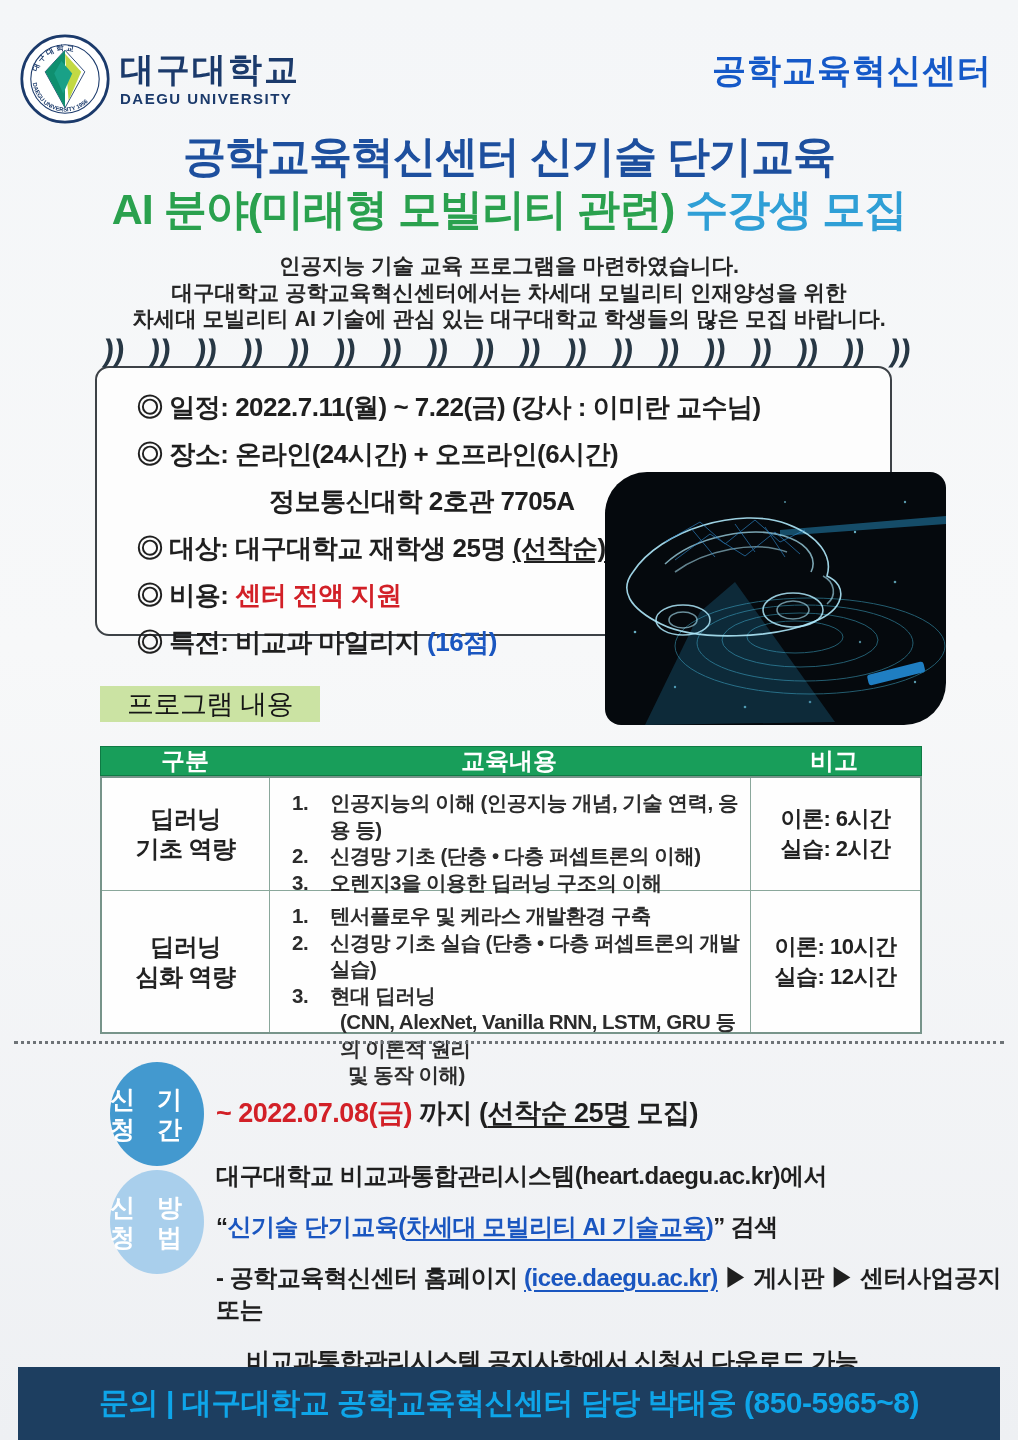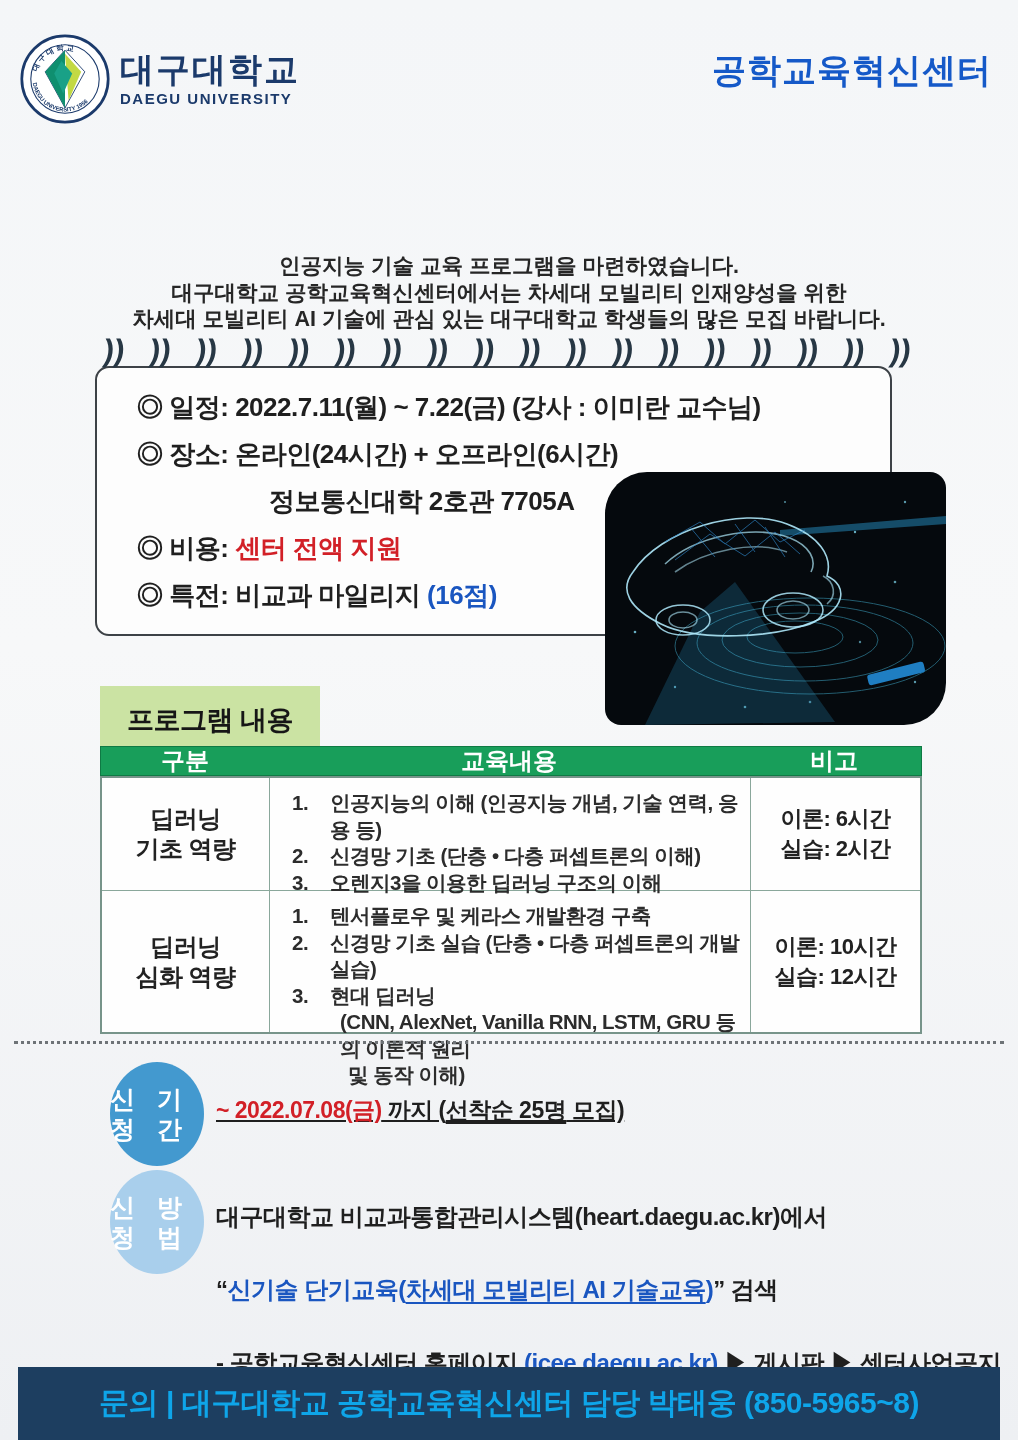--- a/index.html
+++ b/index.html
@@ -41,21 +41,21 @@
   .u{text-decoration:underline;text-underline-offset:4px;}
   .red{color:var(--accent_red);}
   .blue{color:var(--link_blue);}
 
   
   .car-img{position:absolute;left:605px;top:472px;width:341px;height:253px;background:#05090d;
            border-radius:42px 16px 42px 16px;z-index:4;overflow:hidden;}
 
   
   .prog-label{position:absolute;left:100px;top:686px;background:var(--label_bg);color:#161616;
-              font-size:27px;font-weight:700;padding:16px 27px;letter-spacing:-0.5px;text-align:right;}
+              font-size:27px;font-weight:400;padding:0 27px;letter-spacing:-0.5px;text-align:right;}
   .ptable{position:absolute;left:100px;top:746px;width:822px;}
   .pt-head{display:flex;background:var(--table_green);border:1px solid #0f7a44;height:30px;align-items:center;}
   .pt-head div{color:#fff;font-size:24px;font-weight:800;text-align:center;}
   .pt-body{margin-top:0;border:2px solid #77948a;}
   .pt-row{display:flex;background:#fefefe;}
   .pt-row + .pt-row{border-top:1.5px solid #8aa79b;}
   .c-cat{width:168px;border-right:1.5px solid #8aa79b;display:flex;flex-direction:column;justify-content:center;
          align-items:center;font-size:24px;font-weight:800;color:#222;line-height:30px;letter-spacing:-0.5px;}
   .c-edu{width:480px;padding:12px 6px 12px 22px;}
   .c-note{width:170px;border-left:1.5px solid #8aa79b;display:flex;flex-direction:column;justify-content:center;
@@ -65,23 +65,23 @@
   .edu-cont{padding-left:48px;font-size:20.5px;font-weight:600;color:#2c2c2c;line-height:26.5px;letter-spacing:-0.5px;}
 
   
   .dotted{position:absolute;left:14px;top:1041px;width:990px;border-top:3.5px dotted #6e7377;}
 
   
   .badge{position:absolute;width:94px;height:104px;border-radius:50%;display:flex;flex-direction:row;
          justify-content:center;align-items:center;color:#fff;font-size:25px;font-weight:700;line-height:30px;}
   .badge-period{left:110px;top:1062px;background:var(--badge_blue);}
   .badge-method{left:110px;top:1170px;background:var(--badge_light);}
-  .period-text{position:absolute;left:216px;top:1095px;font-size:23px;font-weight:800;color:#1f1f1f;letter-spacing:-0.5px;text-decoration:underline;}
+  .period-text{position:absolute;left:216px;top:1095px;font-size:27px;font-weight:800;color:#1f1f1f;letter-spacing:-0.5px;}
   .method-block{position:absolute;left:216px;top:1160px;font-size:24px;font-weight:700;color:#1f1f1f;letter-spacing:-0.5px;}
-  .m-line{margin-bottom:19px;margin-top:41px;}
+  .m-line{margin-bottom:19px;}
   .m-indent{padding-left:30px;}
 
   
   .footer{position:absolute;left:18px;top:1367px;width:982px;height:73px;background:var(--footer_navy);
           display:flex;align-items:center;justify-content:center;}
   .footer span{color:#0ea5e9;font-size:30px;font-weight:700;letter-spacing:-0.5px;}
 </style>
 </head>
 <body>
 
@@ -102,37 +102,44 @@
       <text font-size="8.5" font-weight="bold" fill="#1b3a6b"><textPath href="#arcTop" startOffset="8%">대 구 대 학 교</textPath></text>
       <text font-size="6.5" font-weight="bold" fill="#1b3a6b"><textPath href="#arcBot" startOffset="4%">DAEGU UNIVERSITY 1956</textPath></text>
     </svg>
     <div class="univ-text">
       <div class="univ-kr">대구대학교</div>
       <div class="univ-en">DAEGU UNIVERSITY</div>
     </div>
   </div>
   <div class="center-name">공학교육혁신센터</div>
 
+  <div class="title">
+    <div class="l1">공학교육혁신센터 신기술 단기교육</div>
+    <div><span class="l2g">AI 분야(미래형 모빌리티 관련)</span><span class="l2b"> 수강생 모집</span></div>
+  </div>
 
   <div class="intro">
     <div>인공지능 기술 교육 프로그램을 마련하였습니다.</div>
     <div>대구대학교 공학교육혁신센터에서는 차세대 모빌리티 인재양성을 위한</div>
     <div>차세대 모빌리티 AI 기술에 관심 있는 대구대학교 학생들의 많은 모집 바랍니다.</div>
   </div>
 
   <div class="spiral">)) )) )) )) )) )) )) )) )) )) )) )) )) )) )) )) )) ))</div>
 
   <div class="info-box">
     <div class="ib-line">
       <span>◎</span> <span>일정:</span><span> 2022.7.11(월) ~ 7.22(금) (강사 : 이미란 교수님)</span>
     </div>
     <div class="ib-line">
       <span>◎</span> <span>장소:</span><span> 온라인(24시간) + 오프라인(6시간)</span>
     </div>
     <div class="ib-line ib-sub">정보통신대학 2호관 7705A</div>
+    <div class="ib-line">
+      <span>◎</span> <span>대상:</span><span> 대구대학교 재학생 25명 </span><span class="u">(선착순)</span>
+    </div>
     <div class="ib-line">
       <span>◎</span> <span>비용:</span><span class="red"> 센터 전액 지원</span>
     </div>
     <div class="ib-line">
       <span>◎</span> <span>특전:</span><span> 비교과 마일리지 </span><span class="blue">(16점)</span>
     </div>
   </div>
 
   <div class="car-img">
     <svg width="341" height="253" viewBox="0 0 341 253">

